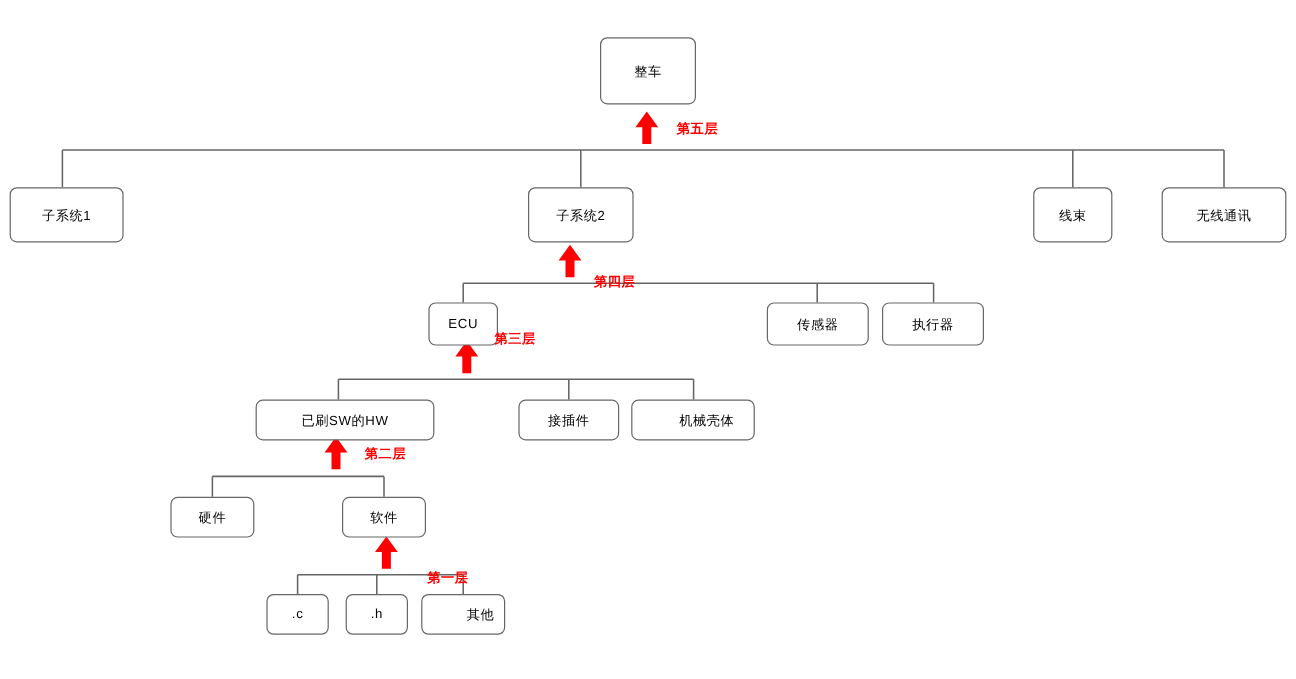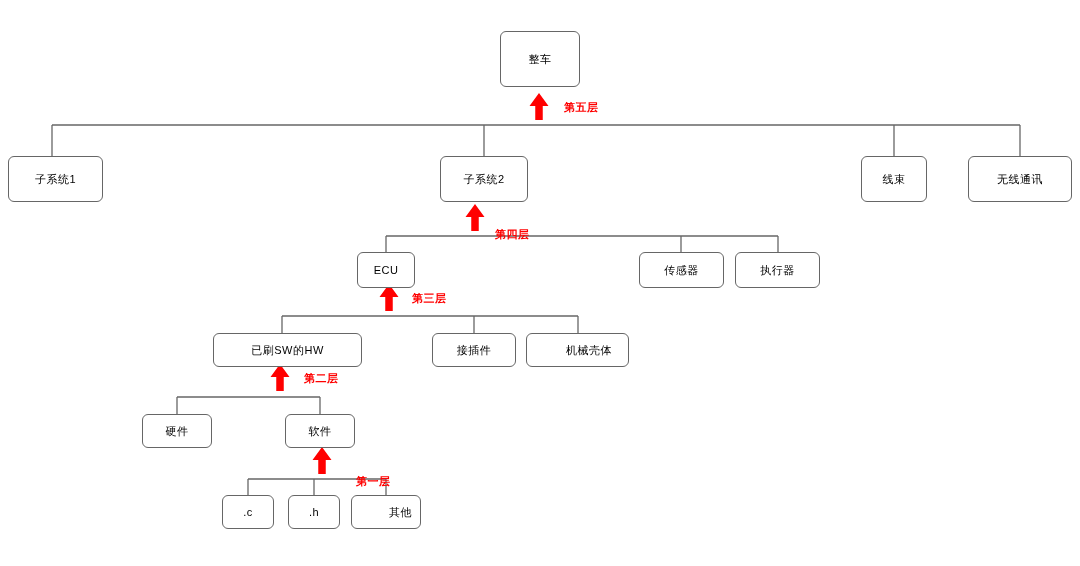--- a/index.html
+++ b/index.html
@@ -131,16 +131,16 @@
       <span>.c</span>
     </div>
     <div class="node" style="left: 288px; top: 495px; width: 52px; height: 34px;">
       <span>.h</span>
     </div>
     <div class="node" style="left: 351px; top: 495px; width: 70px; height: 34px; padding-left: 29px;">
       <span>其他</span>
     </div>
     <div class="layer-label" style="left: 564px; top: 100px;">第五层</div>
     <div class="layer-label" style="left: 495px; top: 211px; margin-top: 16px;">第四层</div>
-    <div class="layer-label" style="left: 412px; top: 291px;">第三层</div>
+    <div class="layer-label" style="left: 412px; top: 275px;">第三层</div>
     <div class="layer-label" style="left: 304px; top: 371px;">第二层</div>
     <div class="layer-label" style="left: 356px; top: 454px; margin-top: 20px;">第一层</div>
   </div>
 
 </body></html>

